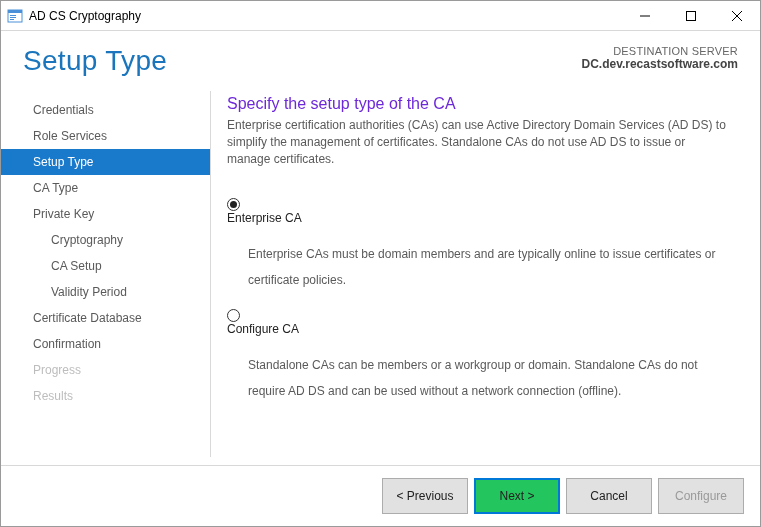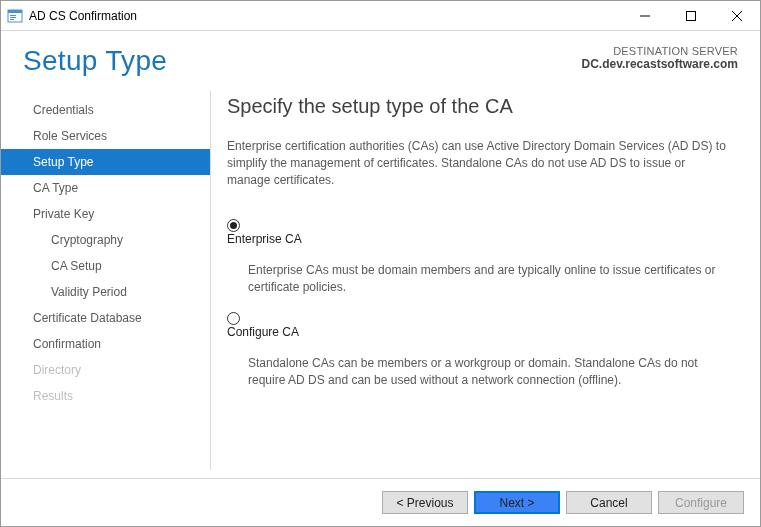--- a/index.html
+++ b/index.html
@@ -73,84 +73,84 @@
   .nav-item.selected {
     background:#1979ca; color:#fff;
   }
   .nav-item.disabled { color:#bdbdbd; cursor:default; }
 
   .content {
     flex:1; padding:10px 26px 8px 16px;
     overflow:hidden;
   }
   .content h2 {
-    margin:0 0 20px 0;
-    font-size:20px; font-weight:400; color:#404040;
+    margin:0 0 4px 0;
+    font-size:16px; font-weight:400; color:#6d28d9;
   }
   .intro {
     font-size:12px; color:#5a5a5a; line-height:17px;
     margin-bottom:28px;
   }
   .option {
     display:flex; align-items:flex-start;
     margin-bottom:14px;
     flex-direction:column;
   }
   .radio {
     width:13px; height:13px; border:1px solid #333; border-radius:50%;
     margin:2px 8px 0 0; position:relative; flex:0 0 auto;
   }
   .radio.checked::after{
     content:""; position:absolute; top:2px; left:2px;
     width:7px; height:7px; border-radius:50%; background:#222;
   }
   .opt-body { flex:1; }
   .opt-title { font-size:12px; color:#222; margin-bottom:2px; }
-  .opt-desc { font-size:12px; color:#5a5a5a; line-height:17px; padding-left:0;}
+  .opt-desc { font-size:12px; color:#5a5a5a; line-height:26px; padding-left:0;}
   .opt-desc-wrap { padding-left:21px; }
 
   .link {
     color:#0066b3;
     font-size:12px;
     cursor:pointer;
     margin-top:116px;
     display:inline-block;
   }
 
   
   .footer {
     border-top:1px solid #d8d8d8;
     padding:12px 16px;
     display:flex; justify-content:flex-end; gap:6px;
   }
   .btn {
-    min-width:86px; height:23px;
+    min-width:86px; height:36px;
     font-size:12px;
     background:#e1e1e1; border:1px solid #acacac;
     display:flex; align-items:center; justify-content:center;
     padding:0 10px; cursor:pointer;
     color:#222;
   }
-  .btn.default { border:2px solid #0078d7; background:#3b82f6; }
+  .btn.default { border:2px solid #0078d7; background:#22c55e; }
   .btn.disabled { color:#9a9a9a; cursor:default; }
 </style>
 </head>
 <body>
 
 <div class="titlebar">
   <span class="app-icon">
     <svg width="16" height="16" viewBox="0 0 16 16">
       <rect x="1" y="2" width="14" height="12" fill="#fff" stroke="#4a90d9" stroke-width="1"></rect>
       <rect x="1" y="2" width="14" height="3" fill="#4a90d9"></rect>
       <rect x="3" y="7" width="6" height="1" fill="#4a90d9"></rect>
       <rect x="3" y="9" width="6" height="1" fill="#4a90d9"></rect>
       <rect x="3" y="11" width="4" height="1" fill="#4a90d9"></rect>
     </svg>
   </span>
-  <span class="title">AD CS Confirmation</span>
+  <span class="title">AD CS Cryptography</span>
   <span class="spacer"></span>
   <div class="win-btn">
     <svg width="10" height="10">
         <line x1="0" y1="5" x2="10" y2="5" stroke="#000" stroke-width="1"></line>
       </svg>
   </div>
   <div class="win-btn">
     <svg width="10" height="10">
         <rect x="0.5" y="0.5" width="9" height="9" fill="none" stroke="#000" stroke-width="1"></rect>
       </svg>
@@ -176,21 +176,21 @@
       <div class="nav-item top">Credentials</div>
       <div class="nav-item top">Role Services</div>
       <div class="nav-item top selected">Setup Type</div>
       <div class="nav-item top">CA Type</div>
       <div class="nav-item top">Private Key</div>
       <div class="nav-item sub">Cryptography</div>
       <div class="nav-item sub">CA Setup</div>
       <div class="nav-item sub">Validity Period</div>
       <div class="nav-item top">Certificate Database</div>
       <div class="nav-item top">Confirmation</div>
-      <div class="nav-item top disabled">Directory</div>
+      <div class="nav-item top disabled">Progress</div>
       <div class="nav-item top disabled">Results</div>
     </div>
 
   <div class="content">
     <h2>Specify the setup type of the CA</h2>
     <div class="intro">Enterprise certification authorities (CAs) can use Active Directory Domain Services (AD DS) to simplify the management of certificates. Standalone CAs do not use AD DS to issue or manage certificates.</div>
     <div id="options">
         <div class="option">
           <div class="radio checked"></div>
           <div class="opt-body">

